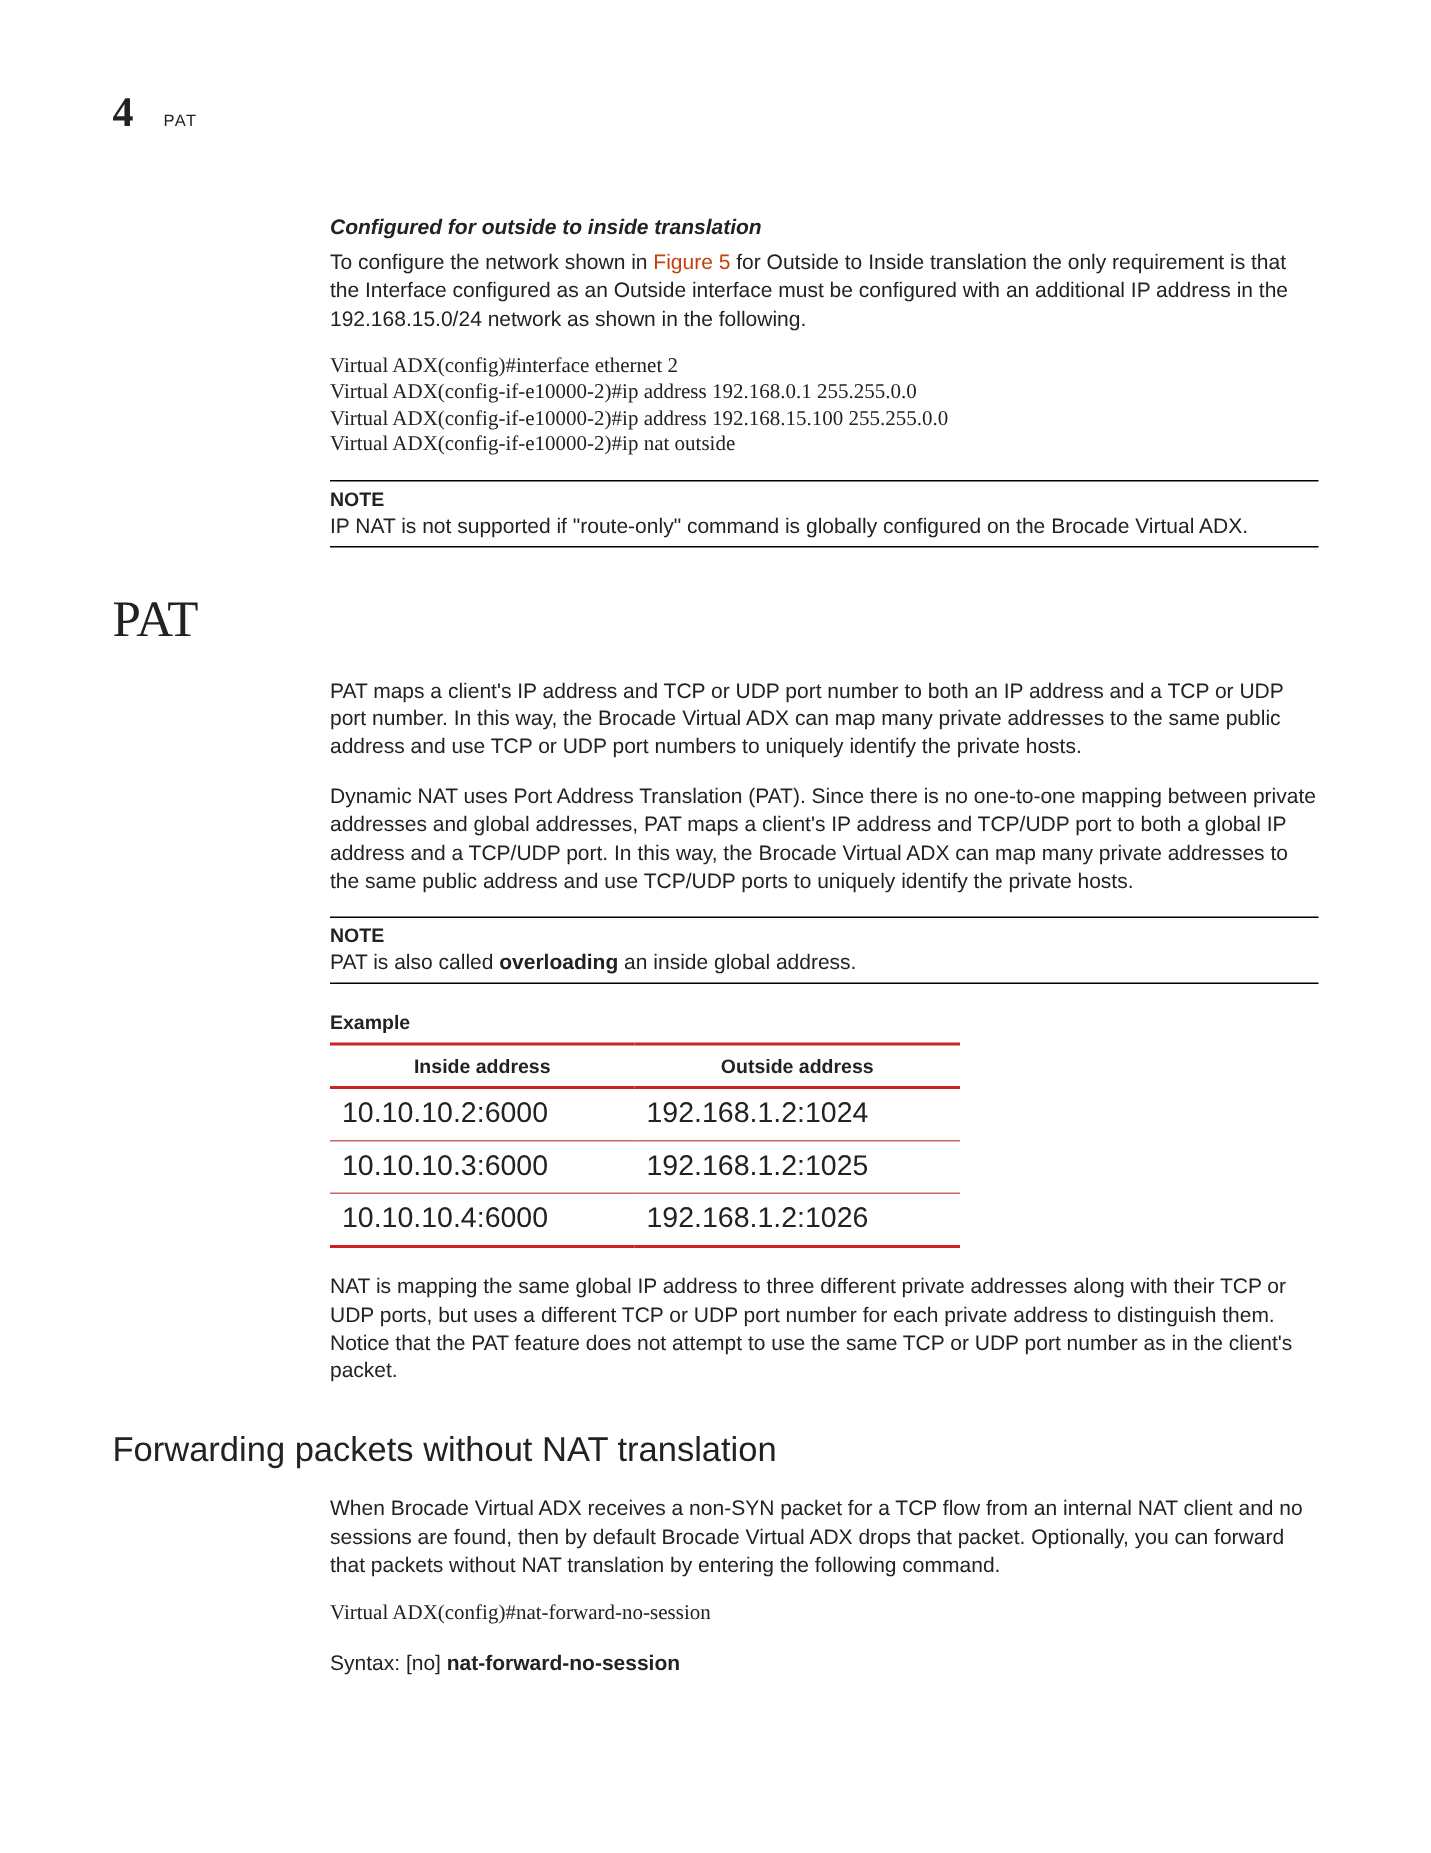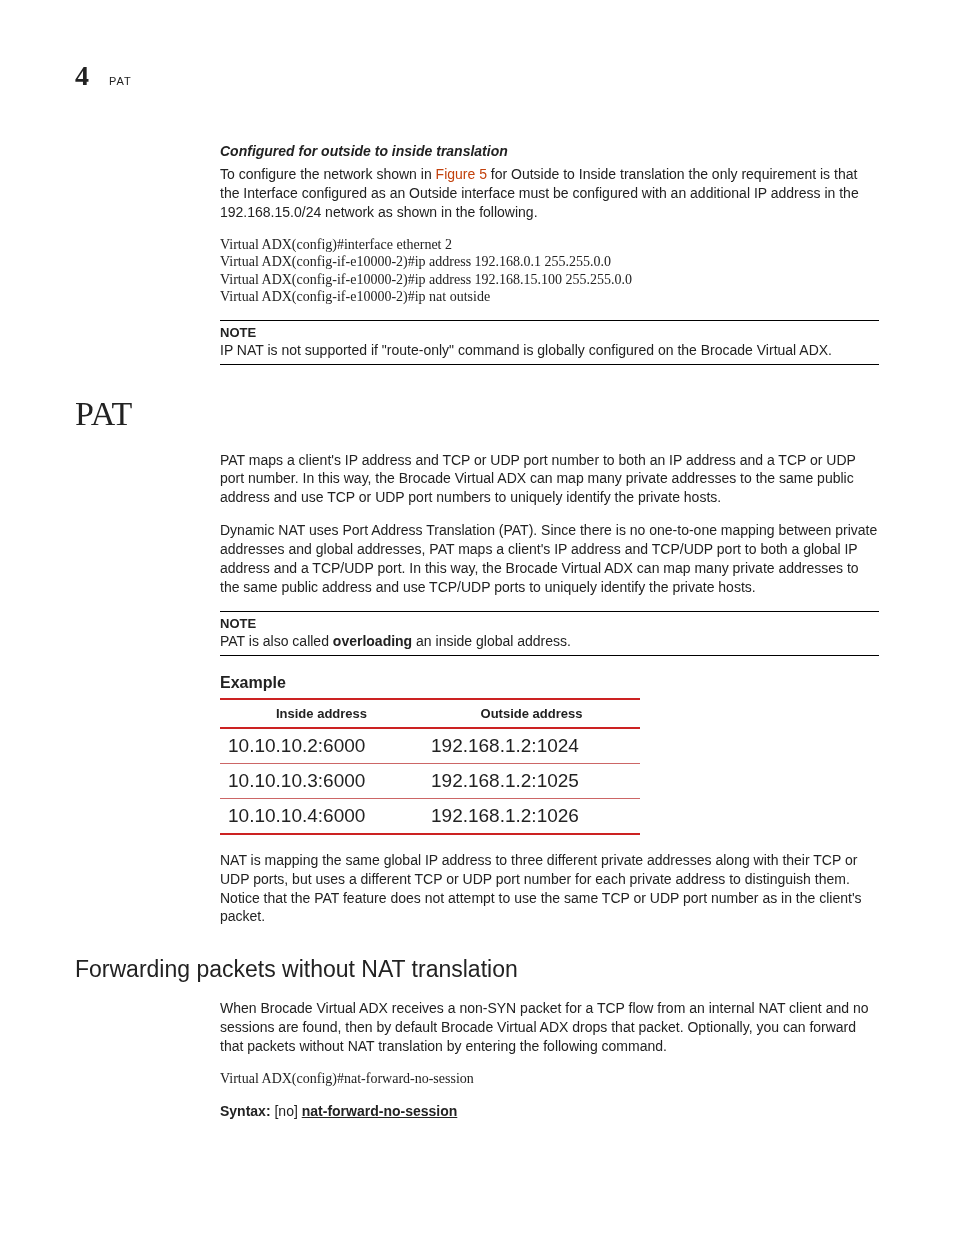--- a/index.html
+++ b/index.html
@@ -69,21 +69,21 @@
     margin: 30px 0 18px 0;
   }
   h2.sub {
     font-family: Liberation Sans, sans-serif;
     font-weight: normal;
     font-size: 23px;
     margin: 30px 0 16px 0;
   }
   .example-label {
     font-weight: bold;
-    font-size: 16px;
+    font-size: 13px;
     margin-bottom: 6px;
   }
   .tbl {
     border-collapse: collapse;
     width: 420px;
     margin-bottom: 16px;
   }
   .tbl th {
     text-align: center;
     font-weight: bold;
@@ -96,22 +96,22 @@
     font-size: 19px;
     padding: 6px 8px;
     border-bottom: 1px solid #cc6666;
   }
   .tbl tr:last-child td {
     border-bottom: 2px solid #cc2222;
   }
   .syntax {
     margin-top: 10px;
   }
-  .syntax .lbl { font-weight: bold; }
-  .syntax .cmd { font-weight: bold; text-decoration: underline; }
+  .syntax .lbl { font-weight: normal; }
+  .syntax .cmd { font-weight: bold; }
 </style>
 </head>
 <body>
 
 <div class="page">
 
   <div class="header-row">
     <span class="chapter-num">4</span>
     <span class="header-tag">PAT</span>
   </div>

